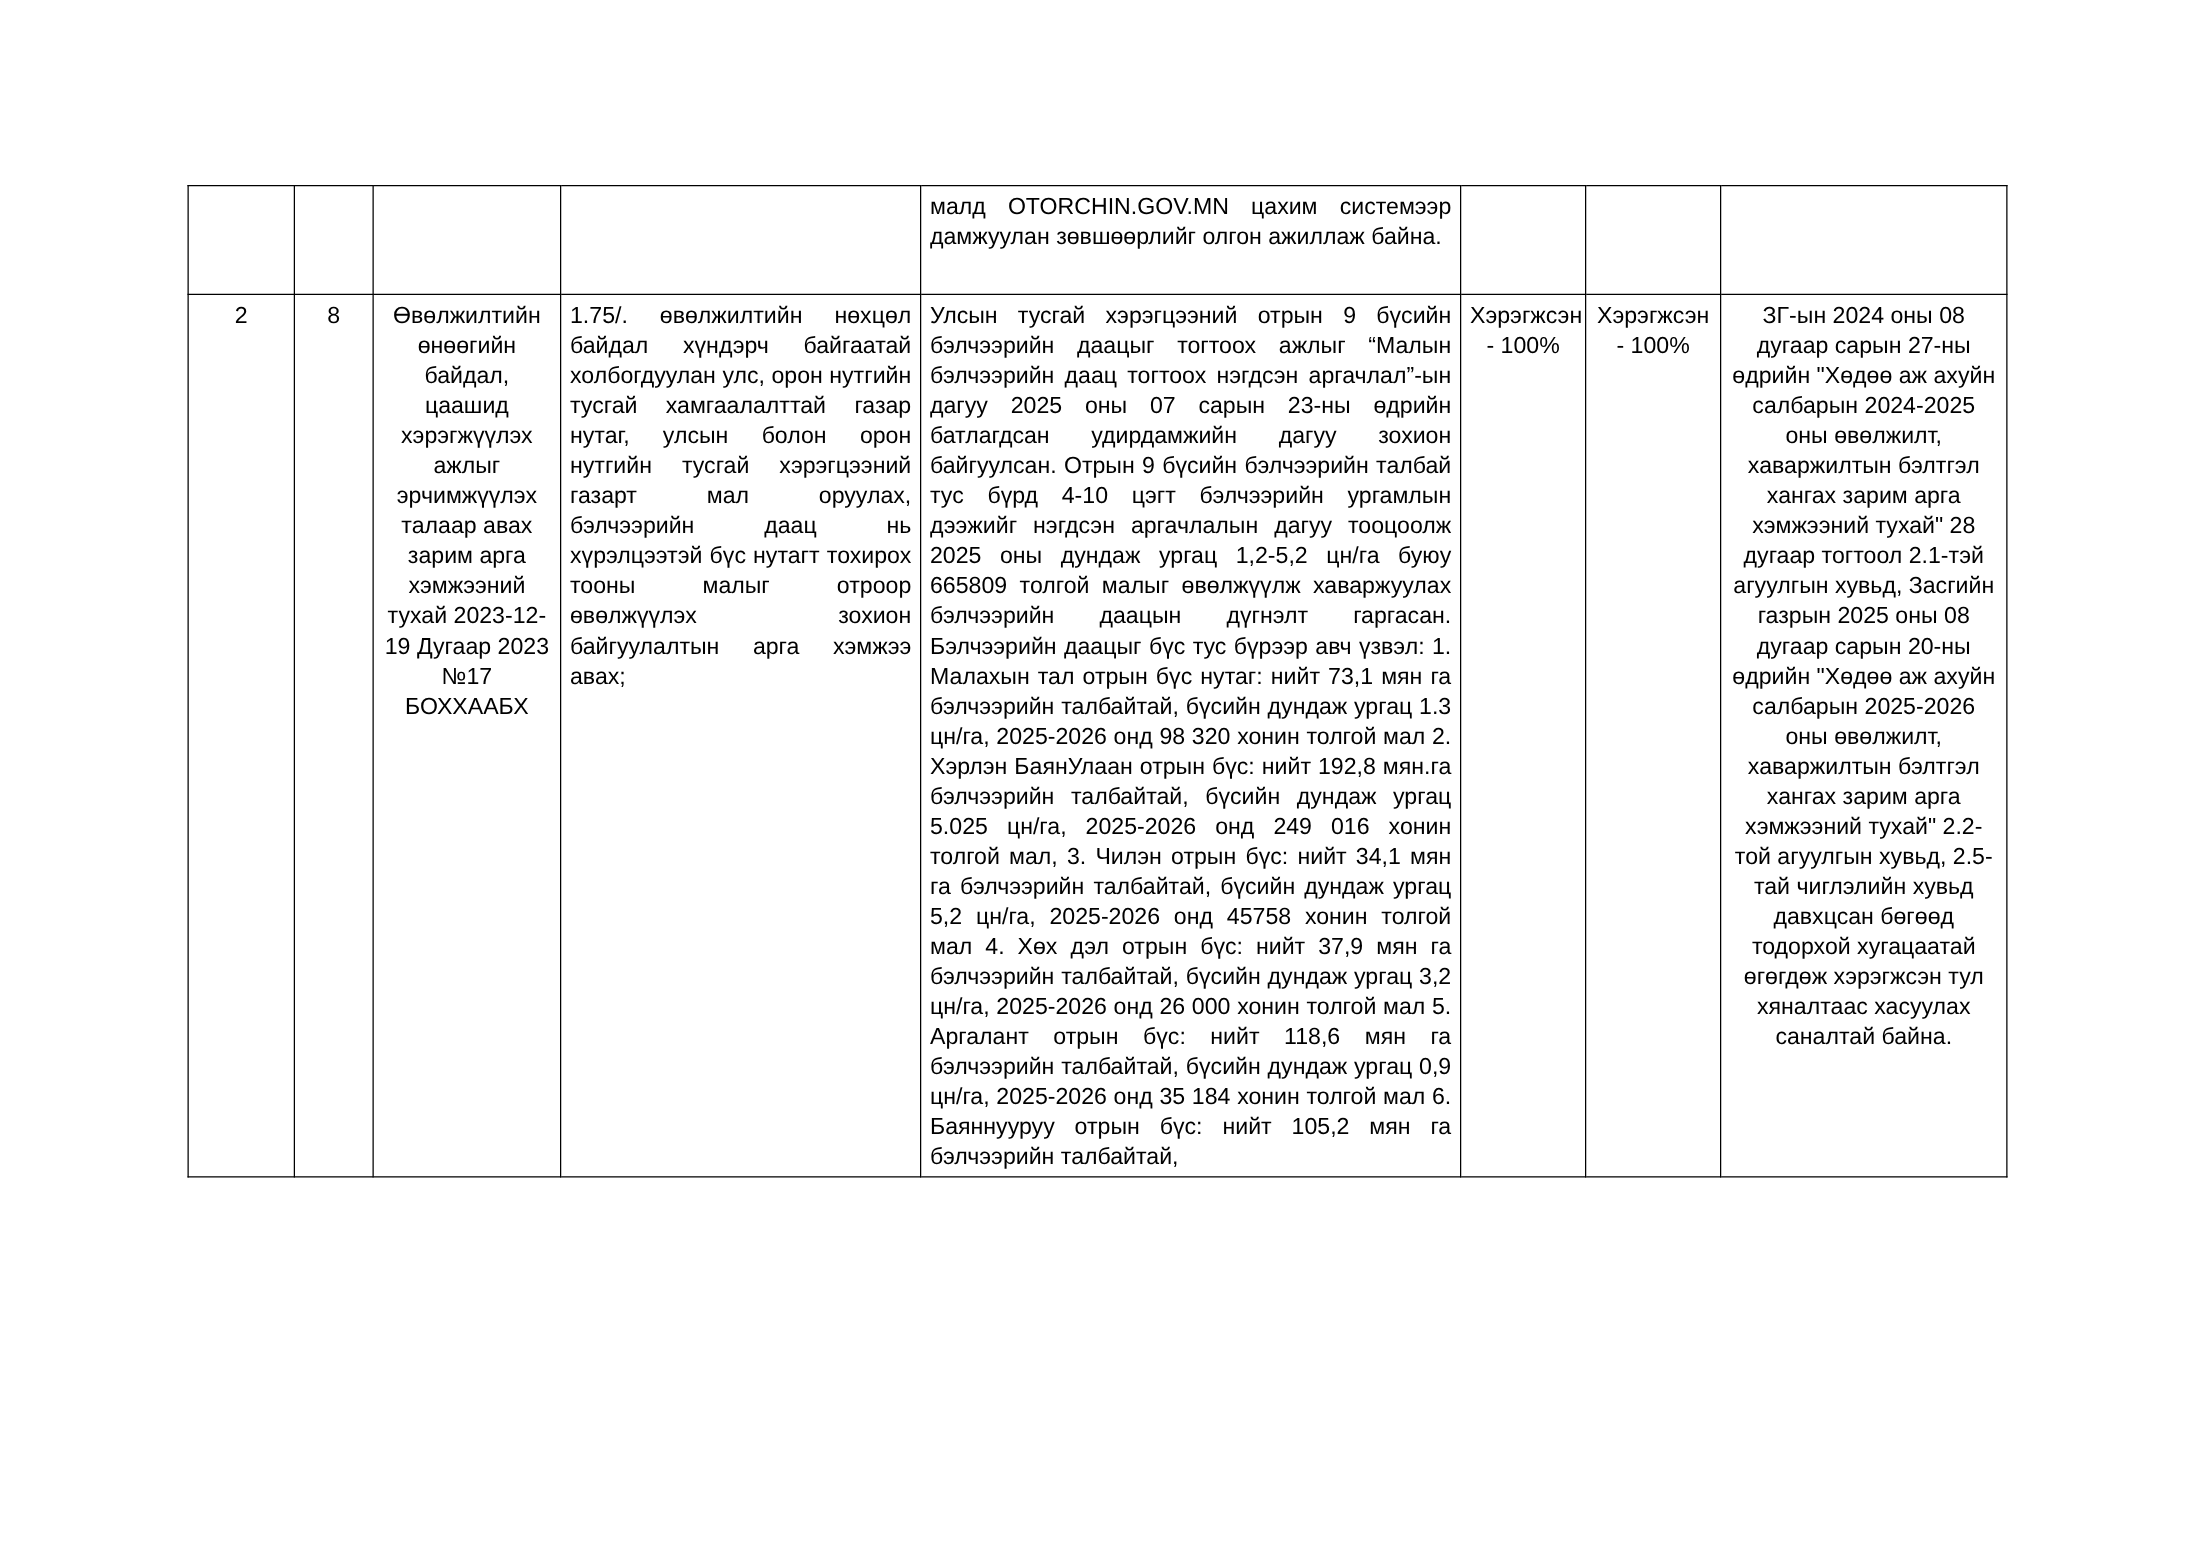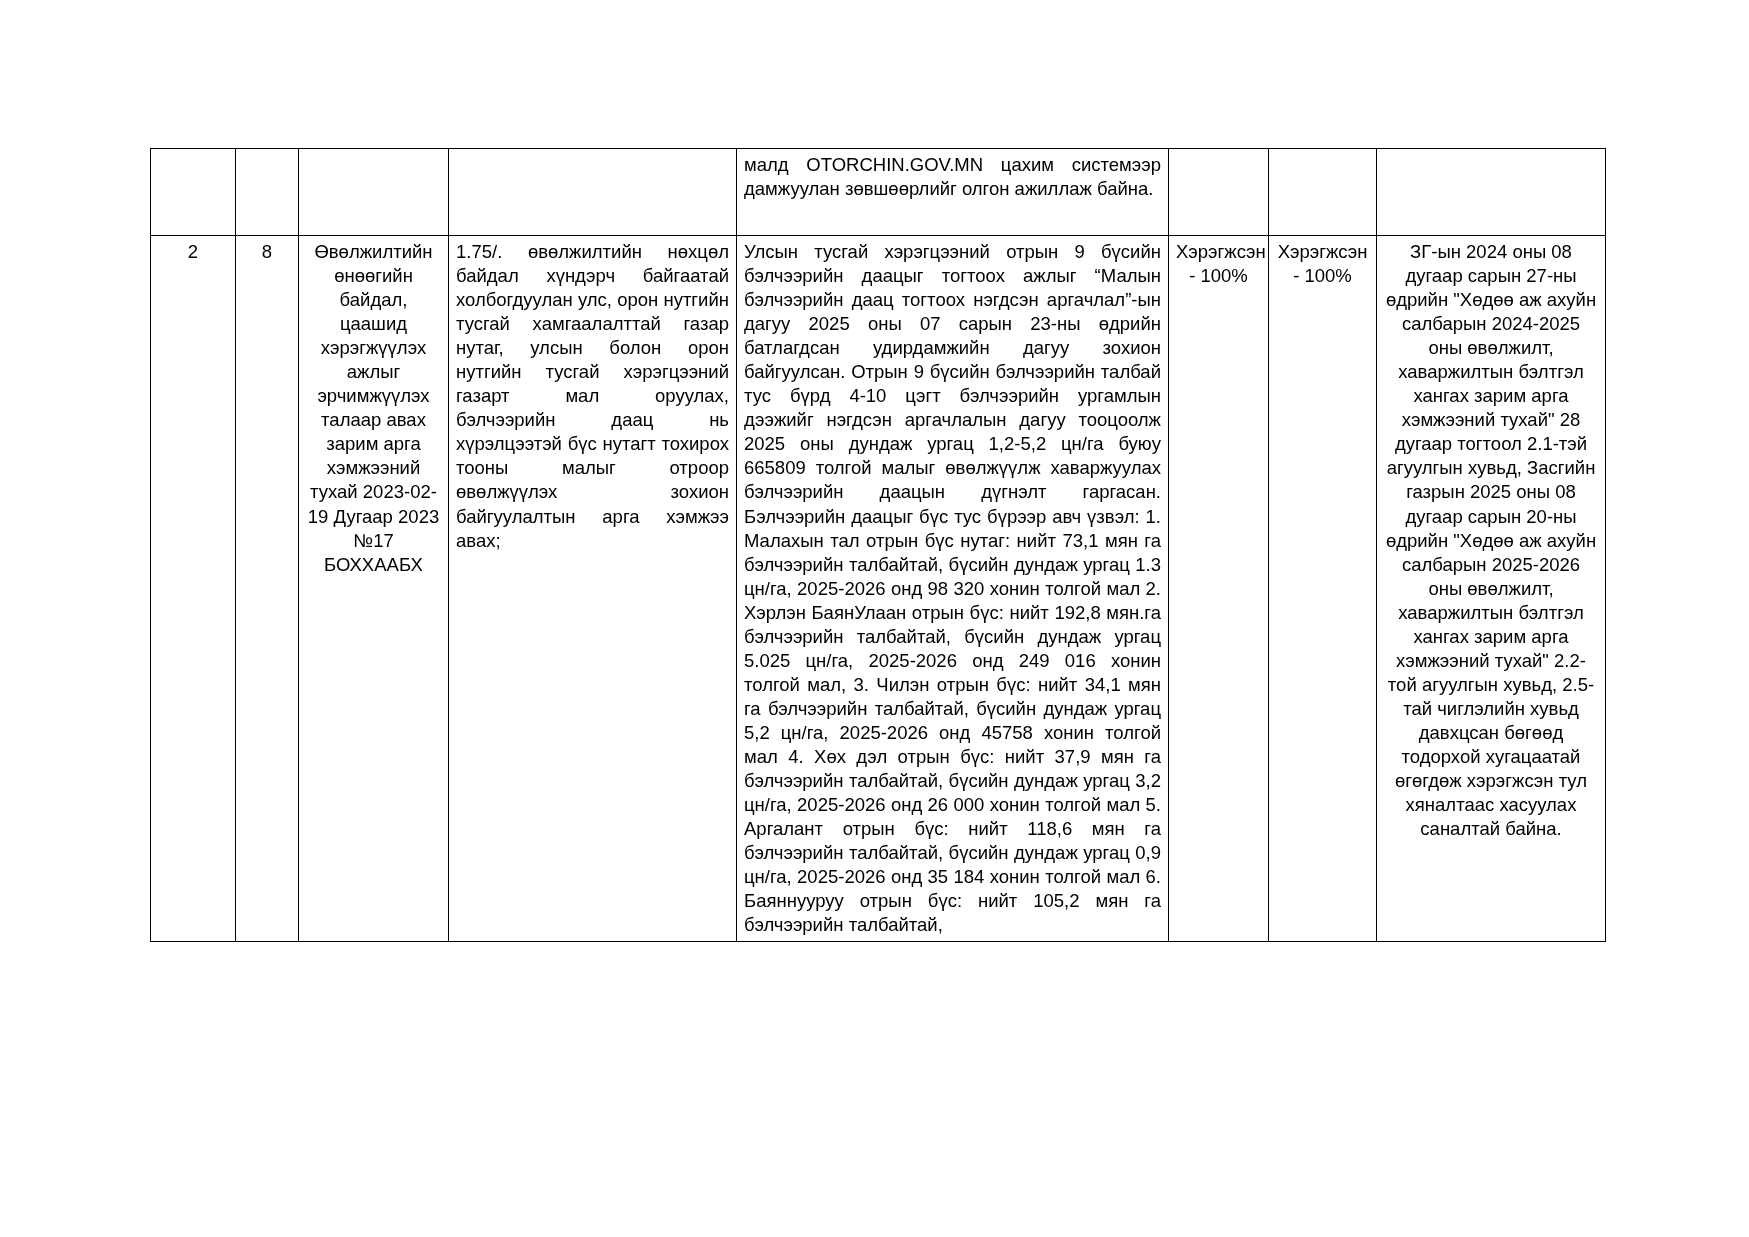--- a/index.html
+++ b/index.html
@@ -80,21 +80,21 @@
           <td class="center empty"></td>
           <td class="just empty"></td>
           <td class="just cell-text">малд OTORCHIN.GOV.MN цахим системээр дамжуулан зөвшөөрлийг олгон ажиллаж байна.</td>
           <td class="center empty"></td>
           <td class="center empty"></td>
           <td class="center empty"></td>
         </tr>
         <tr>
           <td class="vcenter-mid">2</td>
           <td class="center">8</td>
-          <td class="vcenter-mid">Өвөлжилтийн өнөөгийн байдал, цаашид хэрэгжүүлэх ажлыг эрчимжүүлэх талаар авах зарим арга хэмжээний тухай 2023-02-19 Дугаар 2023 №17 БОХХААБХ</td>
+          <td class="vcenter-mid">Өвөлжилтийн өнөөгийн байдал, цаашид хэрэгжүүлэх ажлыг эрчимжүүлэх талаар авах зарим арга хэмжээний тухай 2023-12-19 Дугаар 2023 №17 БОХХААБХ</td>
           <td class="just">1.75/. өвөлжилтийн нөхцөл байдал хүндэрч байгаатай холбогдуулан улс, орон нутгийн тусгай хамгаалалттай газар нутаг, улсын болон орон нутгийн тусгай хэрэгцээний газарт мал оруулах, бэлчээрийн даац нь хүрэлцээтэй бүс нутагт тохирох тооны малыг отроор өвөлжүүлэх зохион байгуулалтын арга хэмжээ авах;</td>
           <td class="just">Улсын тусгай хэрэгцээний отрын 9 бүсийн бэлчээрийн даацыг тогтоох ажлыг “Малын бэлчээрийн даац тогтоох нэгдсэн аргачлал”-ын дагуу 2025 оны 07 сарын 23-ны өдрийн батлагдсан удирдамжийн дагуу зохион байгуулсан. Отрын 9 бүсийн бэлчээрийн талбай тус бүрд 4-10 цэгт бэлчээрийн ургамлын дээжийг нэгдсэн аргачлалын дагуу тооцоолж 2025 оны дундаж ургац 1,2-5,2 цн/га буюу 665809 толгой малыг өвөлжүүлж хаваржуулах бэлчээрийн даацын дүгнэлт гаргасан. Бэлчээрийн даацыг бүс тус бүрээр авч үзвэл: 1. Малахын тал отрын бүс нутаг: нийт 73,1 мян га бэлчээрийн талбайтай, бүсийн дундаж ургац 1.3 цн/га, 2025-2026 онд 98 320 хонин толгой мал 2. Хэрлэн БаянУлаан отрын бүс: нийт 192,8 мян.га бэлчээрийн талбайтай, бүсийн дундаж ургац 5.025 цн/га, 2025-2026 онд 249 016 хонин толгой мал, 3. Чилэн отрын бүс: нийт 34,1 мян га бэлчээрийн талбайтай, бүсийн дундаж ургац 5,2 цн/га, 2025-2026 онд 45758 хонин толгой мал 4. Хөх дэл отрын бүс: нийт 37,9 мян га бэлчээрийн талбайтай, бүсийн дундаж ургац 3,2 цн/га, 2025-2026 онд 26 000 хонин толгой мал 5. Аргалант отрын бүс: нийт 118,6 мян га бэлчээрийн талбайтай, бүсийн дундаж ургац 0,9 цн/га, 2025-2026 онд 35 184 хонин толгой мал 6. Баяннууруу отрын бүс: нийт 105,2 мян га бэлчээрийн талбайтай,</td>
           <td class="vcenter-mid">Хэрэгжсэн - 100%</td>
           <td class="vcenter-mid">Хэрэгжсэн - 100%</td>
           <td class="vcenter-mid">ЗГ-ын 2024 оны 08 дугаар сарын 27-ны өдрийн "Хөдөө аж ахуйн салбарын 2024-2025 оны өвөлжилт, хаваржилтын бэлтгэл хангах зарим арга хэмжээний тухай" 28 дугаар тогтоол 2.1-тэй агуулгын хувьд, Засгийн газрын 2025 оны 08 дугаар сарын 20-ны өдрийн "Хөдөө аж ахуйн салбарын 2025-2026 оны өвөлжилт, хаваржилтын бэлтгэл хангах зарим арга хэмжээний тухай" 2.2-той агуулгын хувьд, 2.5-тай чиглэлийн хувьд давхцсан бөгөөд тодорхой хугацаатай өгөгдөж хэрэгжсэн тул хяналтаас хасуулах саналтай байна.</td>
         </tr>
       </tbody>
     </table>
   </div>
 </div>

